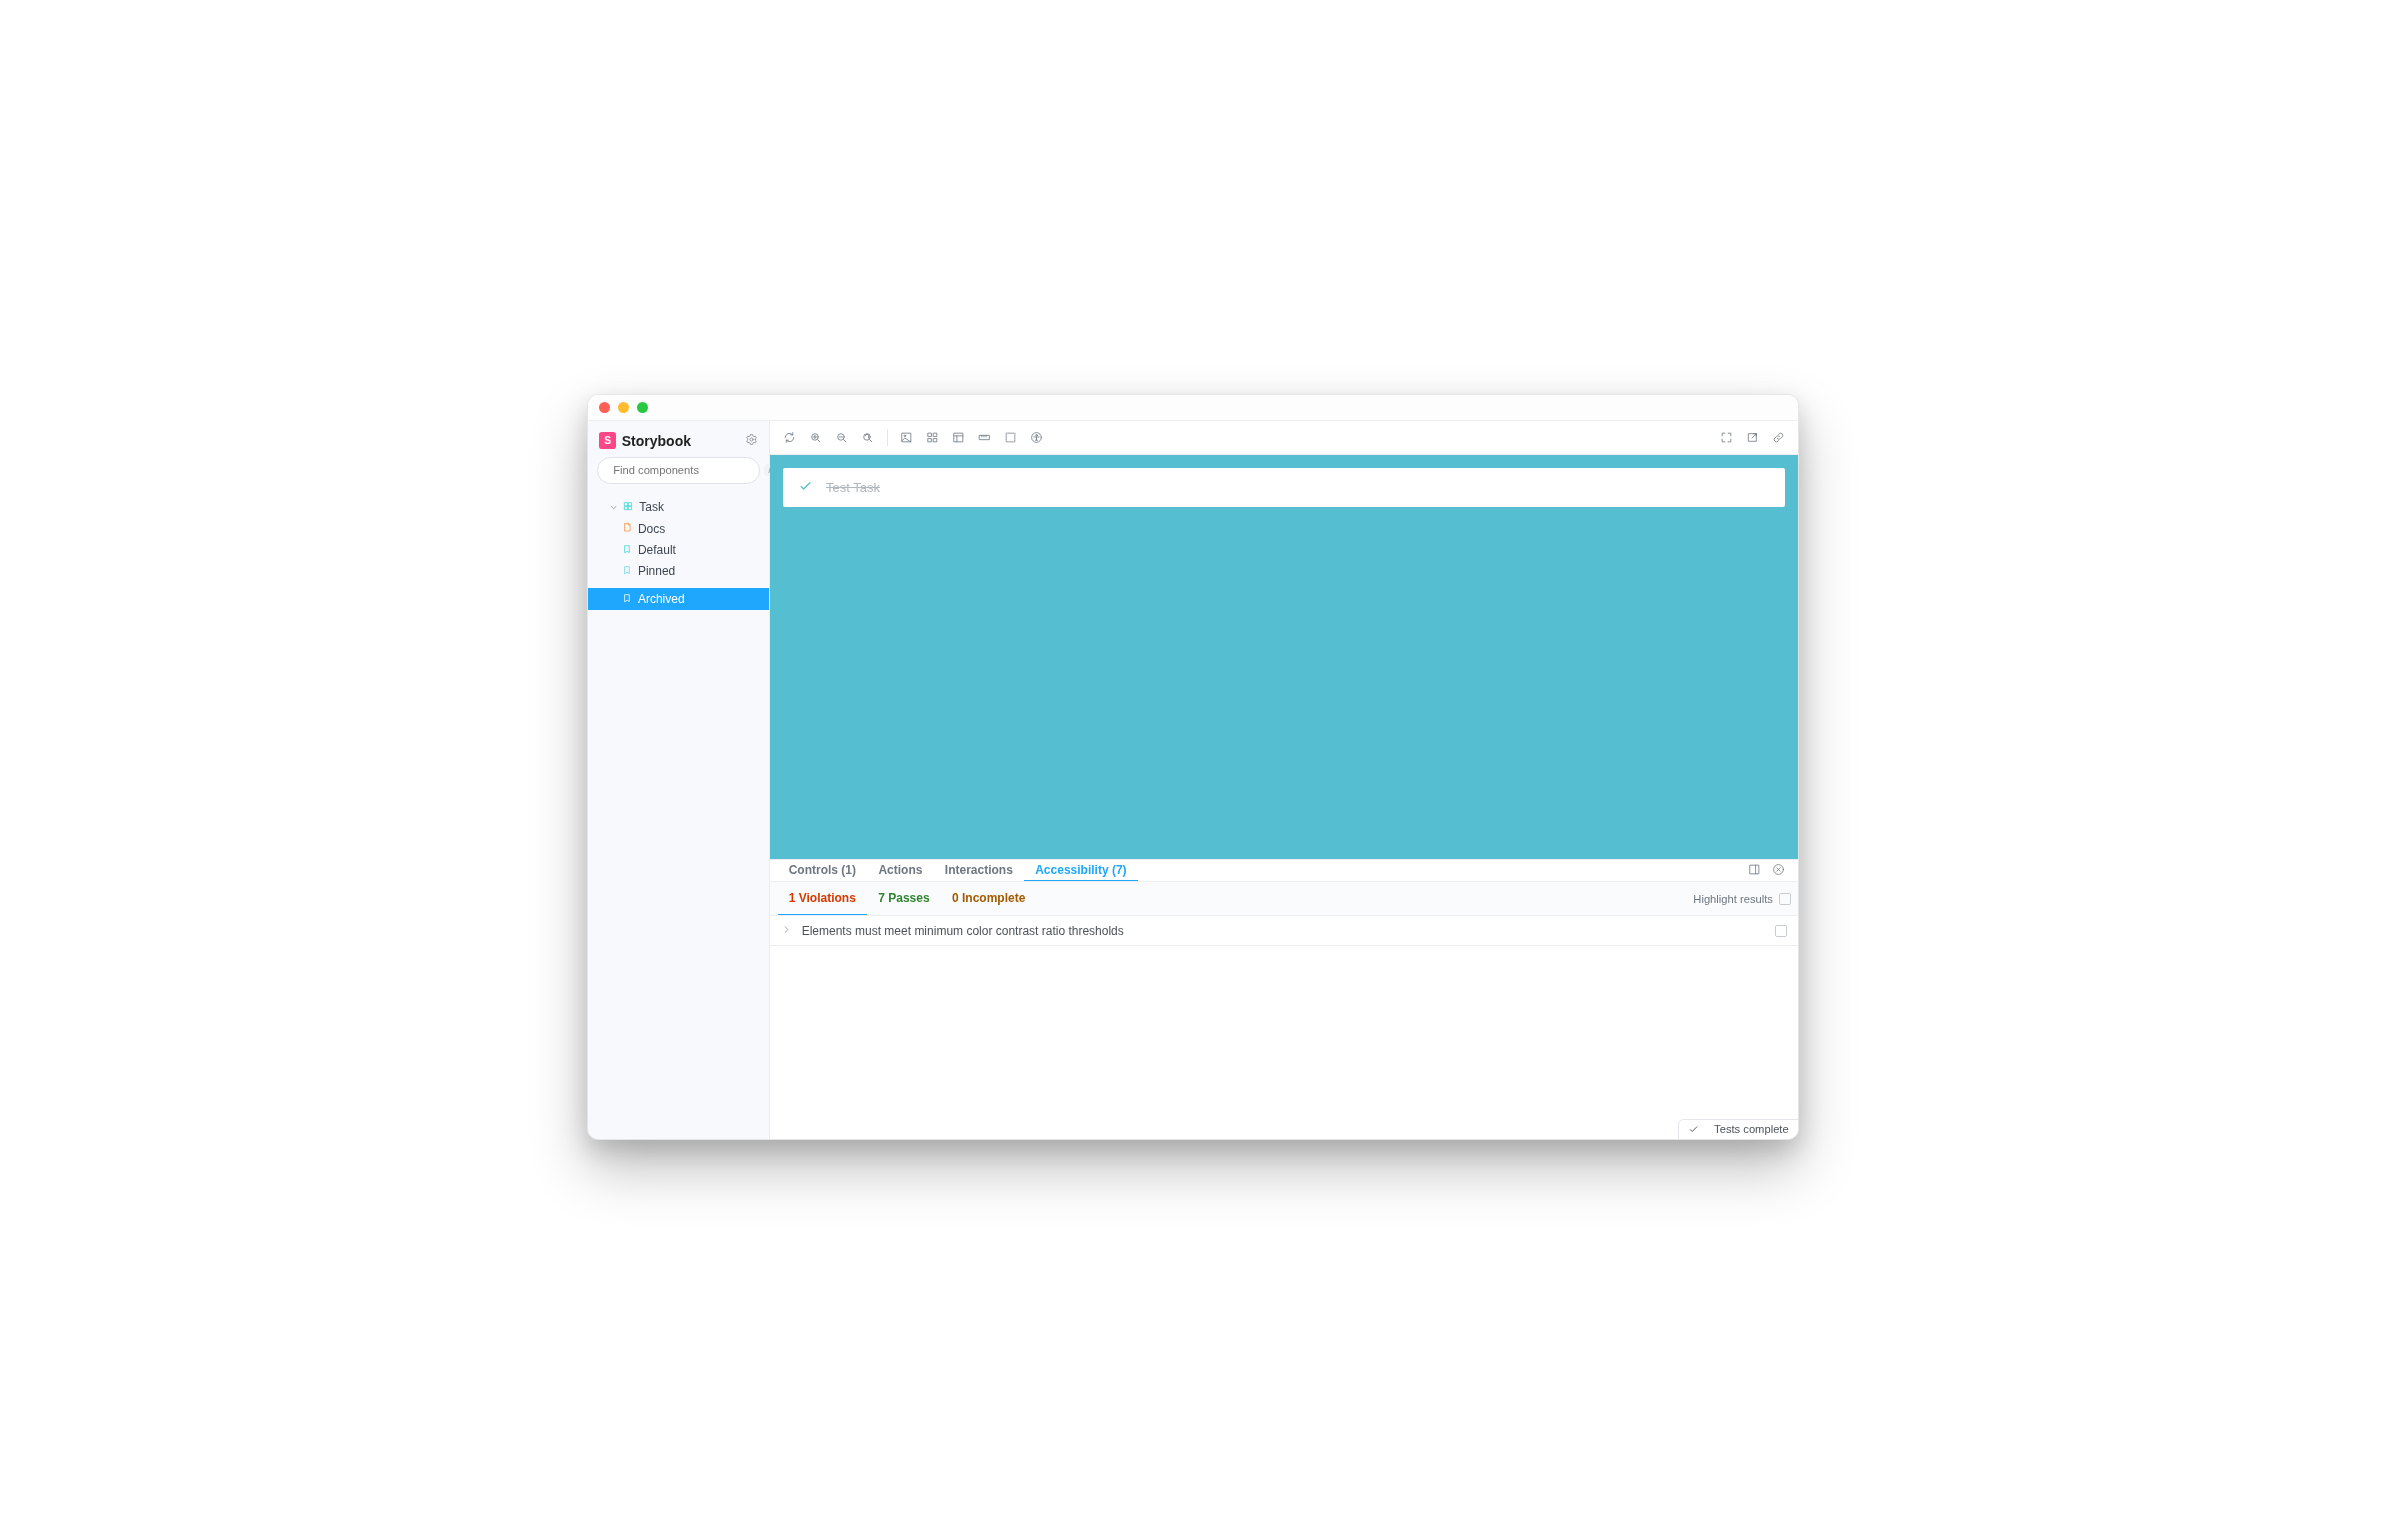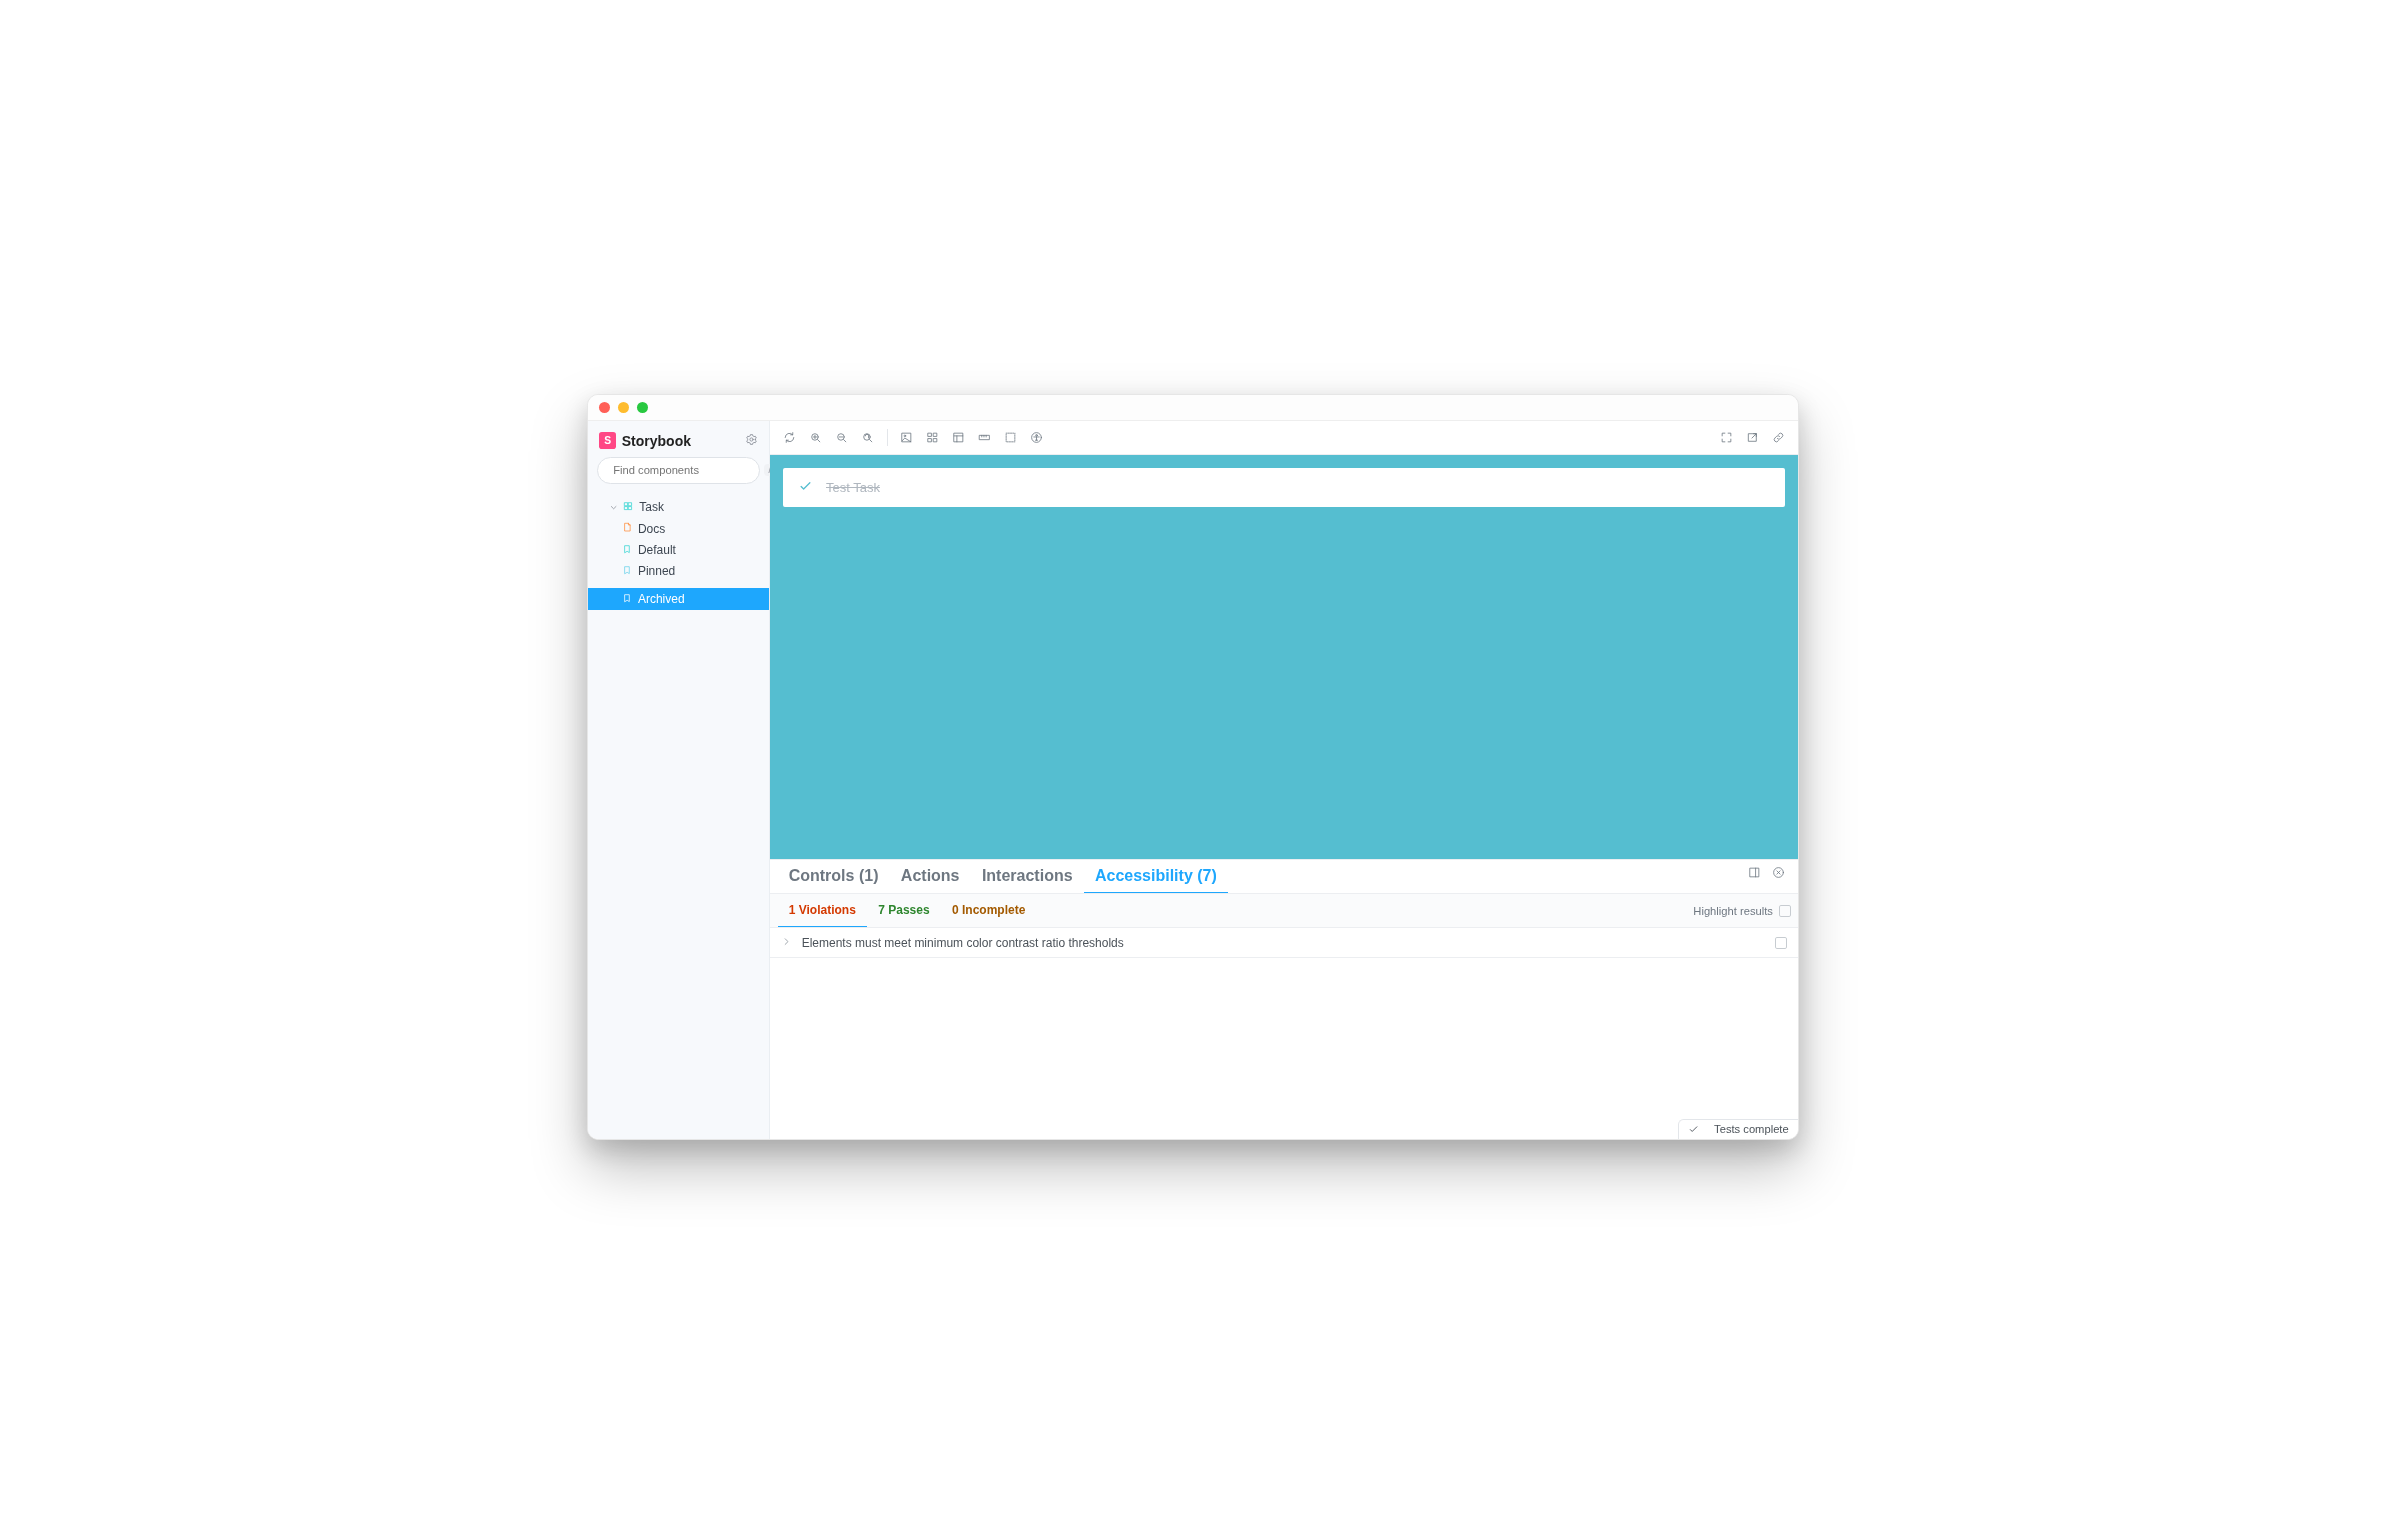--- a/index.html
+++ b/index.html
@@ -122,22 +122,22 @@
     display: flex; align-items: center; padding: 0 15px; gap: 13px;
   }
   .task-check { color: #55bed0; }
   .task-title {
     color: #b0b7bf; text-decoration: line-through; font-size: 13px;
   }
 
   
   .addon-panel { border-top: 0.9px solid #eceef1; display: flex; flex-direction: column; height: 280px; }
   .addon-tabs {
-    display: flex; align-items: flex-start; border-bottom: 0.9px solid #eceef1;
-    padding: 0 7.5px; height: 34px; font-size: 16px; color: #6e7781;
+    display: flex; align-items: flex-end; border-bottom: 0.9px solid #eceef1;
+    padding: 0 7.5px; height: 22px; font-size: 12px; color: #6e7781;
   }
   .addon-tab {
     padding: 0 11.2px; height: 100%; display: inline-flex; align-items: center;
     cursor: pointer; border-bottom: 1.9px solid transparent; font-weight: 600;
   }
   .addon-tab.active { color: #1ea7fd; border-bottom-color: #1ea7fd; }
   .addon-tabs .spacer { flex: 1; }
   .panel-icon-btn { width: 24px; height: 24px; display: inline-flex; align-items: center; justify-content: center; cursor: pointer; border-radius: 3.7px; }
   .panel-icon-btn svg { width: 13px; height: 13px; stroke: #6e7781; fill: none; stroke-width: 1.5; }
 

